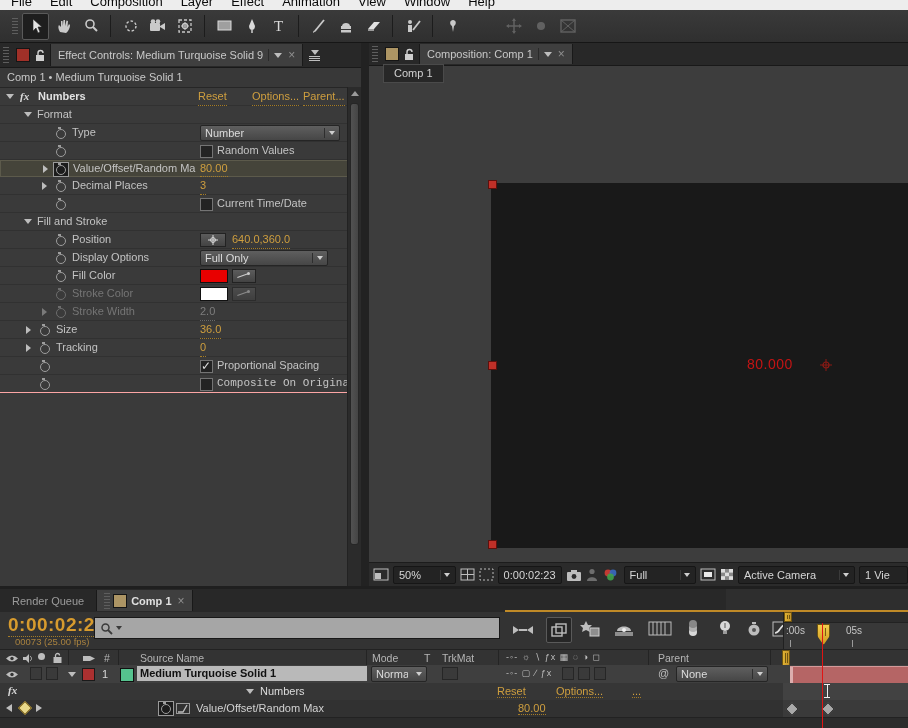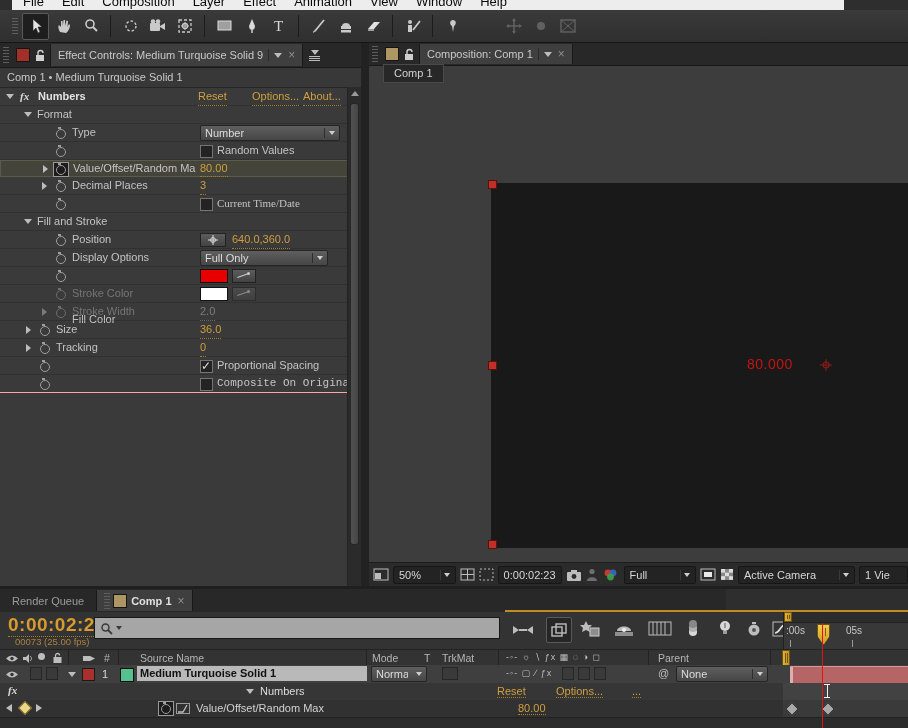--- a/index.html
+++ b/index.html
@@ -1,20 +1,20 @@
 <!DOCTYPE html>
 <html><head>
 <meta charset="utf-8">
 <style>
   html,body{margin:0;padding:0;background:#1d1d1d;}
   #app{position:relative;width:908px;height:728px;background:#2e2e2e;overflow:hidden;
        font-family:"Liberation Sans",sans-serif;font-size:11px;color:#c8c8c8;}
   .abs{position:absolute;}
   
-  .menubar{left:12px;top:0;width:832px;height:10px;background:#ededed;overflow:hidden;}
+  .menubar{left:0;top:0;width:908px;height:10px;background:#ededed;overflow:hidden;}
   .menubar .inner{display:flex;color:#0a0a0a;font-size:13px;margin:-6px 0 0 2px;white-space:nowrap;}
   .mi{padding:0 9px;}
   
   .tbar{left:0;top:10px;width:908px;height:33px;background:linear-gradient(#3a3a3a,#2f2f2f);
         border-bottom:1px solid #161616;display:flex;align-items:center;padding-left:12px;box-sizing:border-box;}
   .tool{width:25px;height:25px;display:flex;align-items:center;justify-content:center;margin:0 1px;border-radius:2px;}
   .tool.active{background:#1e1e1e;border:1px solid #5a5a5a;}
   .tsep{width:1px;height:22px;background:#1c1c1c;margin:0 6px;}
   .tool svg{display:block;}
   .grip{width:6px;height:16px;margin-right:3px;
@@ -239,21 +239,21 @@
     </div>
 
     <div style="position:relative;width:348px;">
 
       <div class="ecrow">
         <span class="twd" style="position:absolute;left:6px;top:6px;"></span>
         <span style="position:absolute;left:20px;font-family:'Liberation Serif',serif;font-style:italic;font-weight:bold;color:#dcdcdc;">fx</span>
         <b style="position:absolute;left:38px;color:#e2e2e2;">Numbers</b>
         <span class="lnk" style="position:absolute;left:198px;">Reset</span>
         <span class="lnk" style="position:absolute;left:252px;">Options...</span>
-        <span class="lnk" style="position:absolute;left:303px;">About...</span>
+        <span class="lnk" style="position:absolute;left:303px;">Parent...</span>
       </div>
 
       <div class="ecrow">
         <span class="twd" style="position:absolute;left:24px;top:6px;"></span>
         <span class="lab" style="position:absolute;left:37px;">Format</span>
       </div>
 
       <div class="ecrow">
         <span class="sw" style="position:absolute;left:56px;top:5px;"></span>
         <span class="lab" style="position:absolute;left:72px;">Type</span>
@@ -284,21 +284,21 @@
       <div class="ecrow">
         <span class="twr" style="position:absolute;left:42px;top:5px;"></span>
         <span class="sw" style="position:absolute;left:56px;top:5px;"></span>
         <span class="lab" style="position:absolute;left:72px;">Decimal Places</span>
         <span class="val" style="position:absolute;left:200px;">3</span>
       </div>
 
       <div class="ecrow">
         <span class="sw" style="position:absolute;left:56px;top:5px;"></span>
         <span class="cb" style="position:absolute;left:200px;top:3px;"></span>
-        <span class="lab" style="position:absolute;left:217px;font-family:Liberation Serif, serif;">Current Time/Date</span>
+        <span class="lab" style="position:absolute;left:217px;">Current Time/Date</span>
       </div>
 
       <div class="ecrow">
         <span class="twd" style="position:absolute;left:24px;top:6px;"></span>
         <span class="lab" style="position:absolute;left:37px;">Fill and Stroke</span>
       </div>
 
       <div class="ecrow">
         <span class="sw" style="position:absolute;left:56px;top:5px;"></span>
         <span class="lab" style="position:absolute;left:72px;">Position</span>
@@ -319,21 +319,21 @@
           <span>Full Only</span>
           <span class="dda">
               <span class="bar"></span>
               <span class="tri"></span>
             </span>
         </div>
       </div>
 
       <div class="ecrow">
         <span class="sw" style="position:absolute;left:56px;top:5px;"></span>
-        <span class="lab" style="position:absolute;left:72px;margin-top:44px;">Fill Color</span>
+        <span class="lab" style="position:absolute;left:72px;">Fill Color</span>
         <span class="swatch" style="position:absolute;left:200px;top:2px;background:#e80000;"></span>
         <span class="eyedrop" style="position:absolute;left:232px;top:2px;"></span>
       </div>
 
       <div class="ecrow">
         <span class="sw dim-sw" style="position:absolute;left:56px;top:5px;"></span>
         <span class="lab dim" style="position:absolute;left:72px;">Stroke Color</span>
         <span class="swatch" style="position:absolute;left:200px;top:2px;background:#ffffff;"></span>
         <span class="eyedrop" style="position:absolute;left:232px;top:2px;opacity:.55;"></span>
       </div>

